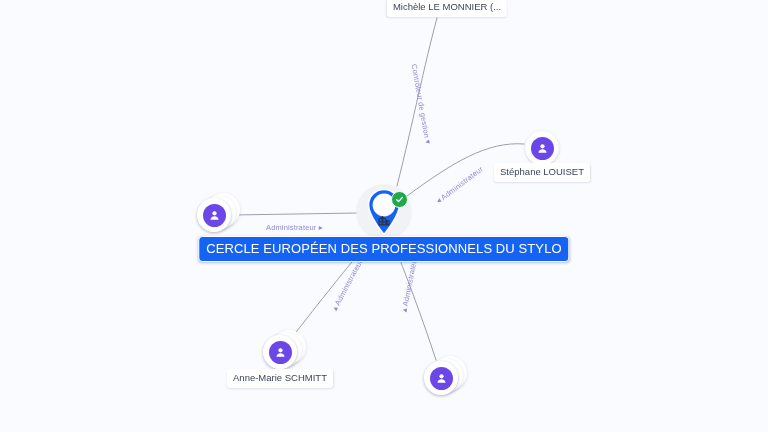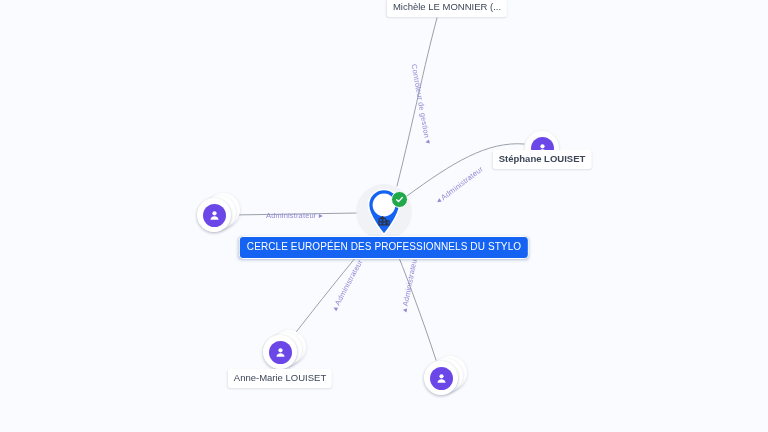--- a/index.html
+++ b/index.html
@@ -154,21 +154,21 @@
     align-items: center;
     justify-content: center;
   }
   .verified-badge svg { display: block; }
 
   #company-label {
     position: absolute;
     transform: translateX(-50%);
     background: #1463f3;
     color: #ffffff;
-    font-size: 10px;
+    font-size: 13px;
     line-height: 1;
     font-weight: 400;
     letter-spacing: .1px;
     padding: 5px 7px 6px 7px;
     border-radius: 4px;
     white-space: nowrap;
     border: 1.5px solid #ffffff;
     box-shadow: 0 1px 3px rgba(20,60,140,0.3);
     user-select: none;
   }
@@ -181,21 +181,21 @@
   <svg id="edge-layer" viewBox="0 0 768 432" width="768" height="432" fill="none">
     <g stroke="#9aa0ab" stroke-width="1" fill="none" stroke-linecap="round">
       <path d="M 233 215 L 358 213"></path>
       <path d="M 524 144 C 487 141 452 163 407 196"></path>
       <path d="M 437 18 C 424 66 414 118 397 186"></path>
       <path d="M 293 336 C 318 304 348 266 372 238"></path>
       <path d="M 436 360 C 423 320 405 272 392 240"></path>
     </g>
   </svg>
 
-  <div class="edge-label" id="lbl-edge-0" style="left: 266px; top: 215px; transform: translateY(-50%) rotate(0deg);">
+  <div class="edge-label" id="lbl-edge-0" style="left: 266px; top: 227px; transform: translateY(-50%) rotate(0deg);">
     <span>Administrateur</span>
     <span class="arrow">▸</span>
   </div>
 
   <div class="edge-label" id="lbl-edge-1" style="left: 437px; top: 202px; transform: translateY(-50%) rotate(-37deg);">
     <span class="arrow">◂</span>
     <span>Administrateur</span>
   </div>
 
   <div class="edge-label" id="lbl-edge-2" style="left: 414px; top: 64px; transform: translateY(-50%) rotate(80deg);">
@@ -237,38 +237,38 @@
   <div class="person-node" id="node-louiset" style="left: 542px; top: 148px;">
     <div class="avatar-ring">
       <div class="avatar-disc">
         <svg width="13" height="13" viewBox="0 0 24 24" fill="#ffffff">
           <circle cx="12" cy="8" r="3.9"></circle>
           <path d="M4.6 20c0-4.1 3.3-6.6 7.4-6.6s7.4 2.5 7.4 6.6z"></path>
         </svg>
       </div>
     </div>
   </div>
-  <div class="node-label" id="lbl-louiset" style="left: 542px; top: 150px; font-weight: bold;">Stéphane LOUISET</div>
+  <div class="node-label" id="lbl-louiset" style="left: 542px; top: 163px;">Stéphane LOUISET</div>
 
   <div class="person-node" id="node-schmitt" style="left: 280px; top: 352px;">
     <div class="stack">
       <div class="card l3"></div>
       <div class="card l2"></div>
       <div class="card l1"></div>
     </div>
     <div class="avatar-ring">
       <div class="avatar-disc">
         <svg width="13" height="13" viewBox="0 0 24 24" fill="#ffffff">
           <circle cx="12" cy="8" r="3.9"></circle>
           <path d="M4.6 20c0-4.1 3.3-6.6 7.4-6.6s7.4 2.5 7.4 6.6z"></path>
         </svg>
       </div>
     </div>
   </div>
-  <div class="node-label" id="lbl-schmitt" style="left: 280px; top: 369px;">Anne-Marie LOUISET</div>
+  <div class="node-label" id="lbl-schmitt" style="left: 280px; top: 369px;">Anne-Marie SCHMITT</div>
 
   <div class="person-node" id="node-deschamps" style="left: 441px; top: 378px;">
     <div class="stack">
       <div class="card l3"></div>
       <div class="card l2"></div>
       <div class="card l1"></div>
     </div>
     <div class="avatar-ring">
       <div class="avatar-disc">
         <svg width="13" height="13" viewBox="0 0 24 24" fill="#ffffff">

